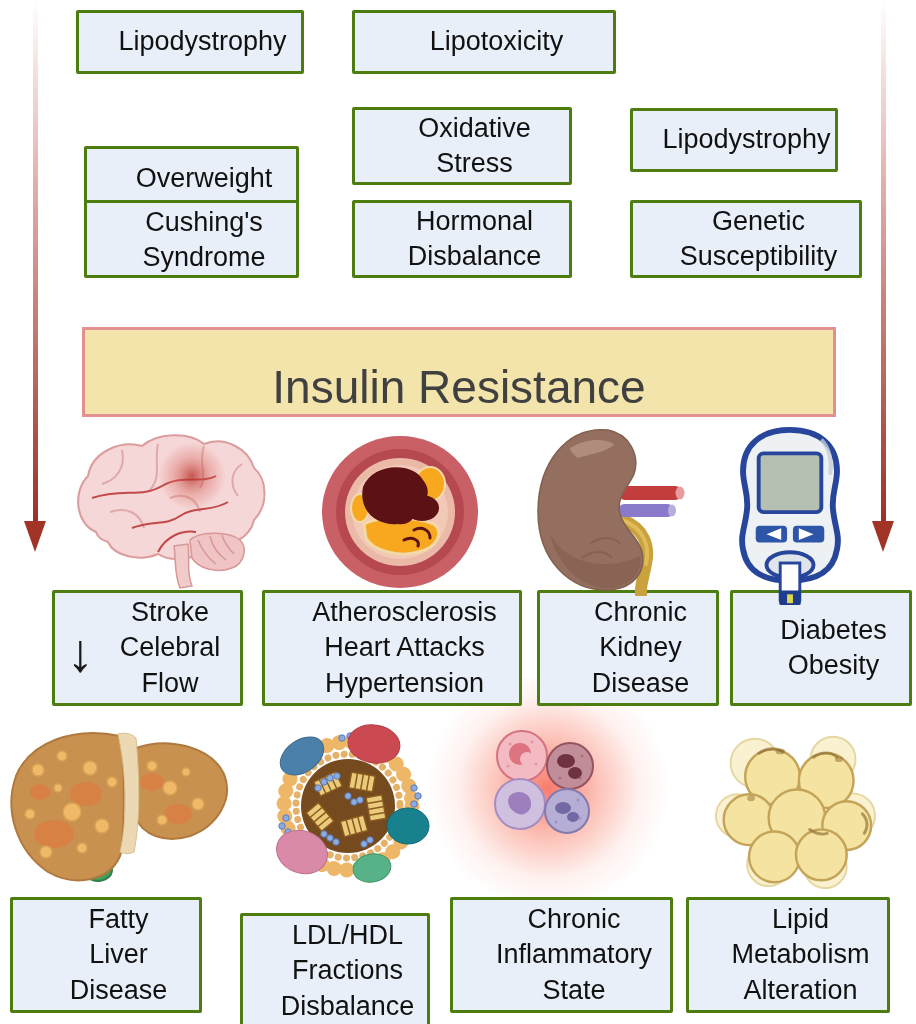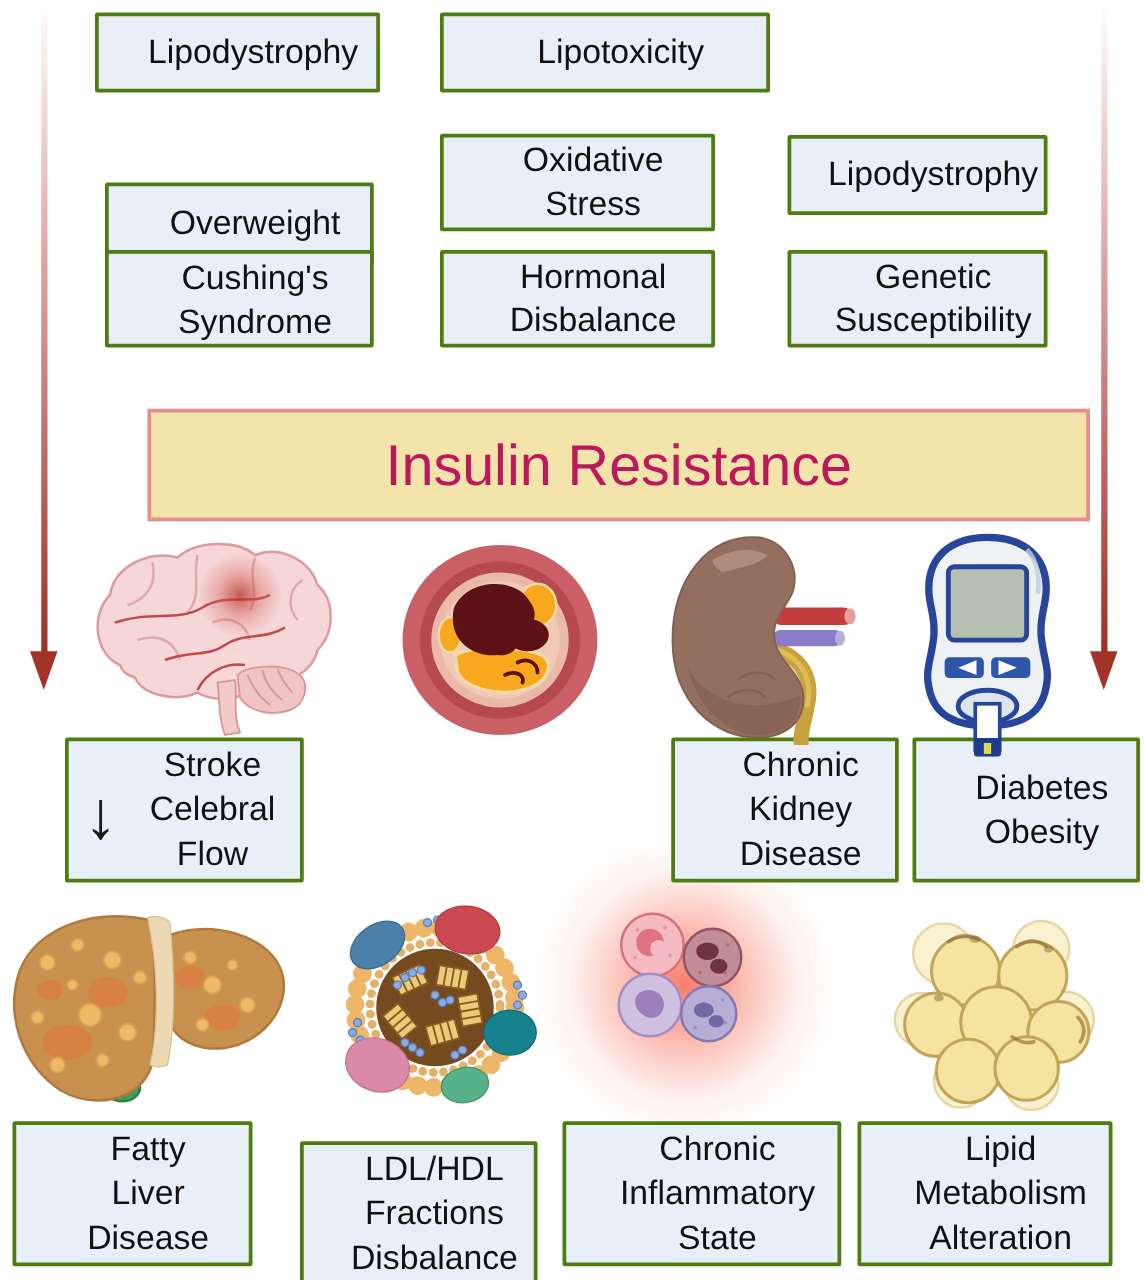--- a/index.html
+++ b/index.html
@@ -16,27 +16,27 @@
   }
   
   .c1{left:76px;top:10px;width:228px;height:64px;}
   .c2{left:352px;top:10px;width:264px;height:64px;}
   .c3{left:630px;top:10px;width:208px;height:64px;}
   .c4{left:84px;top:106px;width:215px;height:66px;margin-top:40px;}
   .c5{left:352px;top:96px;width:220px;height:78px;margin-top:11px;}
   .c6{left:630px;top:108px;width:208px;height:64px;}
   .c7{left:84px;top:200px;width:215px;height:78px;align-items:flex-end;}
   .c8{left:352px;top:200px;width:220px;height:78px;}
-  .c9{left:630px;top:200px;width:208px;height:78px;justify-content:center;}
+  .c9{left:630px;top:200px;width:232px;height:78px;justify-content:center;}
   
   .banner{
     position:absolute;left:82px;top:327px;width:754px;height:90px;
     background:#f2e4aa;border:3px solid #e59090;box-sizing:border-box;
-    display:flex;align-items:center;justify-content:center;
-    font-size:46px;color:#be185d;z-index:1;margin-left:36px;
+    display:flex;align-items:flex-end;justify-content:center;
+    font-size:46px;color:#404040;z-index:1;
   }
   
   .r1b1{left:52px;top:590px;width:191px;height:116px;}
   .r1b2{left:262px;top:590px;width:260px;height:116px;}
   .r1b3{left:537px;top:590px;width:182px;height:116px;}
   .r1b4{left:730px;top:590px;width:182px;height:116px;}
   .r2b1{left:10px;top:897px;width:192px;height:116px;}
   .r2b2{left:240px;top:897px;width:190px;height:116px;margin-top:16px;}
   .r2b3{left:450px;top:897px;width:223px;height:116px;}
   .r2b4{left:686px;top:897px;width:204px;height:116px;}
@@ -187,20 +187,23 @@
       <rect x="65" y="174" width="6" height="9" fill="#ded84e"></rect>
     </svg>
   </div>
 
   <div class="box r1b1">
     <span class="stroke-arrow">↓</span>
     <span class="lbl">Stroke
 Celebral
 Flow</span>
   </div>
+  <div class="box r1b2"><span class="lbl">Atherosclerosis
+Heart Attacks
+Hypertension</span></div>
   <div class="box r1b3"><span class="lbl">Chronic
 Kidney
 Disease</span></div>
   <div class="box r1b4"><span class="lbl">Diabetes
 Obesity</span></div>
 
   <div class="icon icon-liver">
     <svg viewBox="0 0 232 172" aria-hidden="true">
       <ellipse cx="96" cy="148" rx="14" ry="11" fill="#3fa05e" stroke="#2f8048" stroke-width="2"></ellipse>
       <path d="M118,14 C72,4 28,20 14,54 C2,88 14,128 46,150 C74,166 108,158 118,134 C122,124 124,44 118,14 Z" fill="#c89150" stroke="#b07a3e" stroke-width="2"></path>

